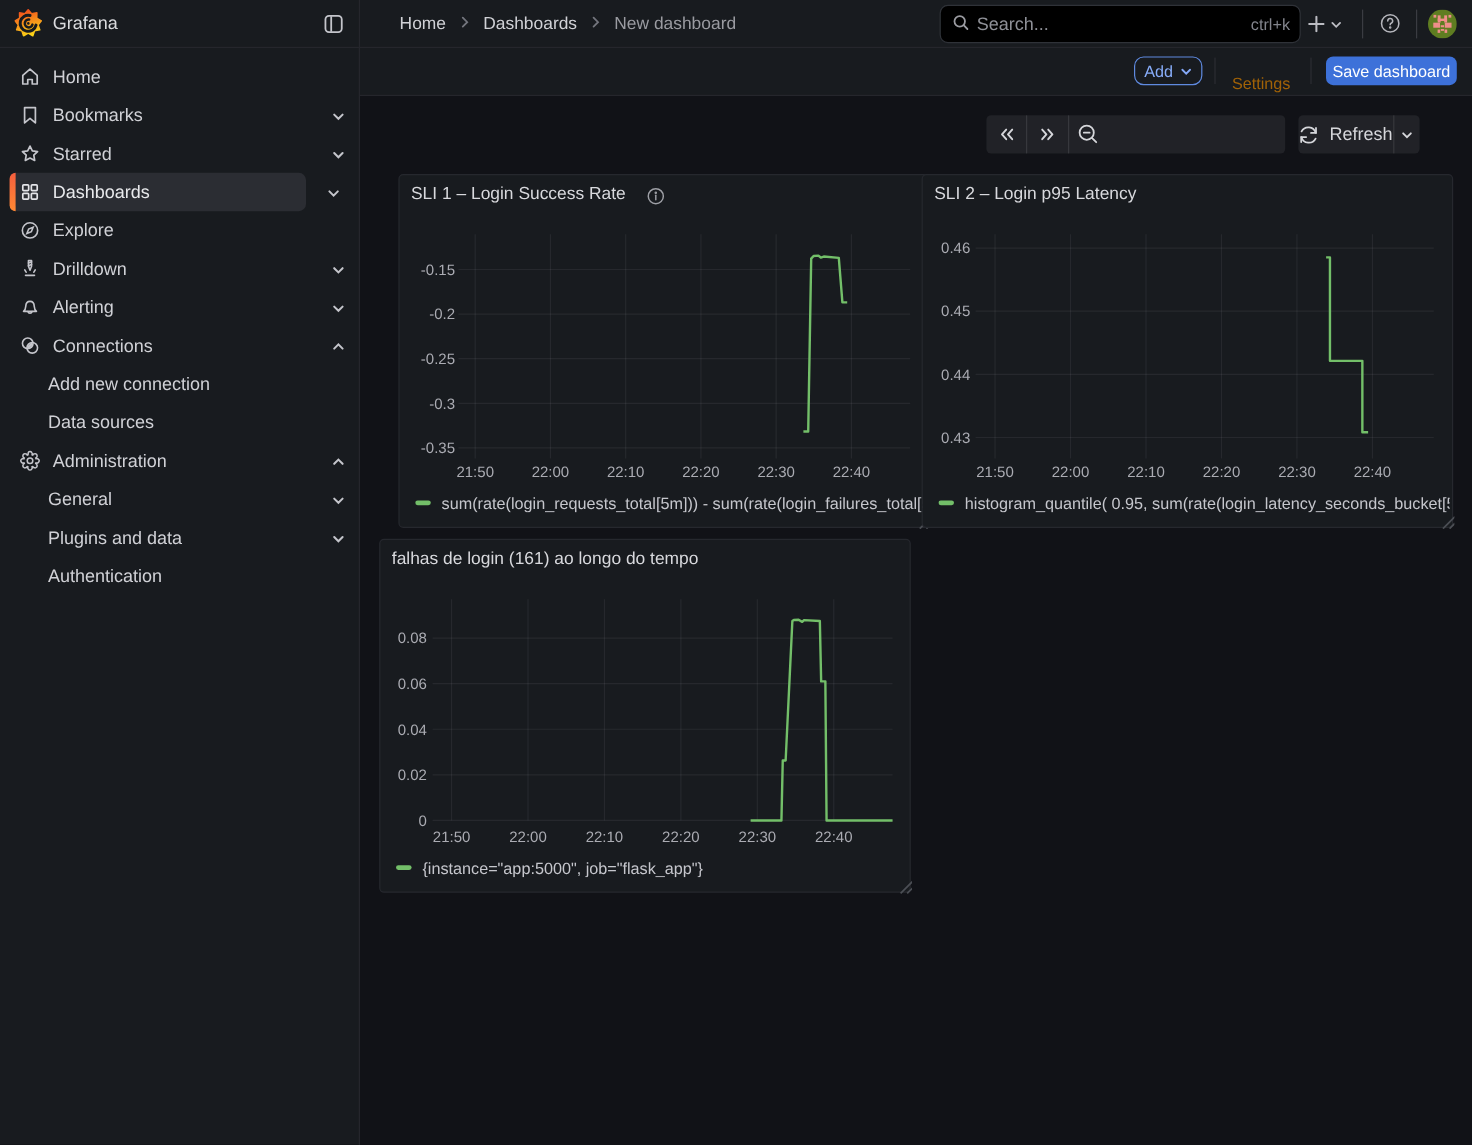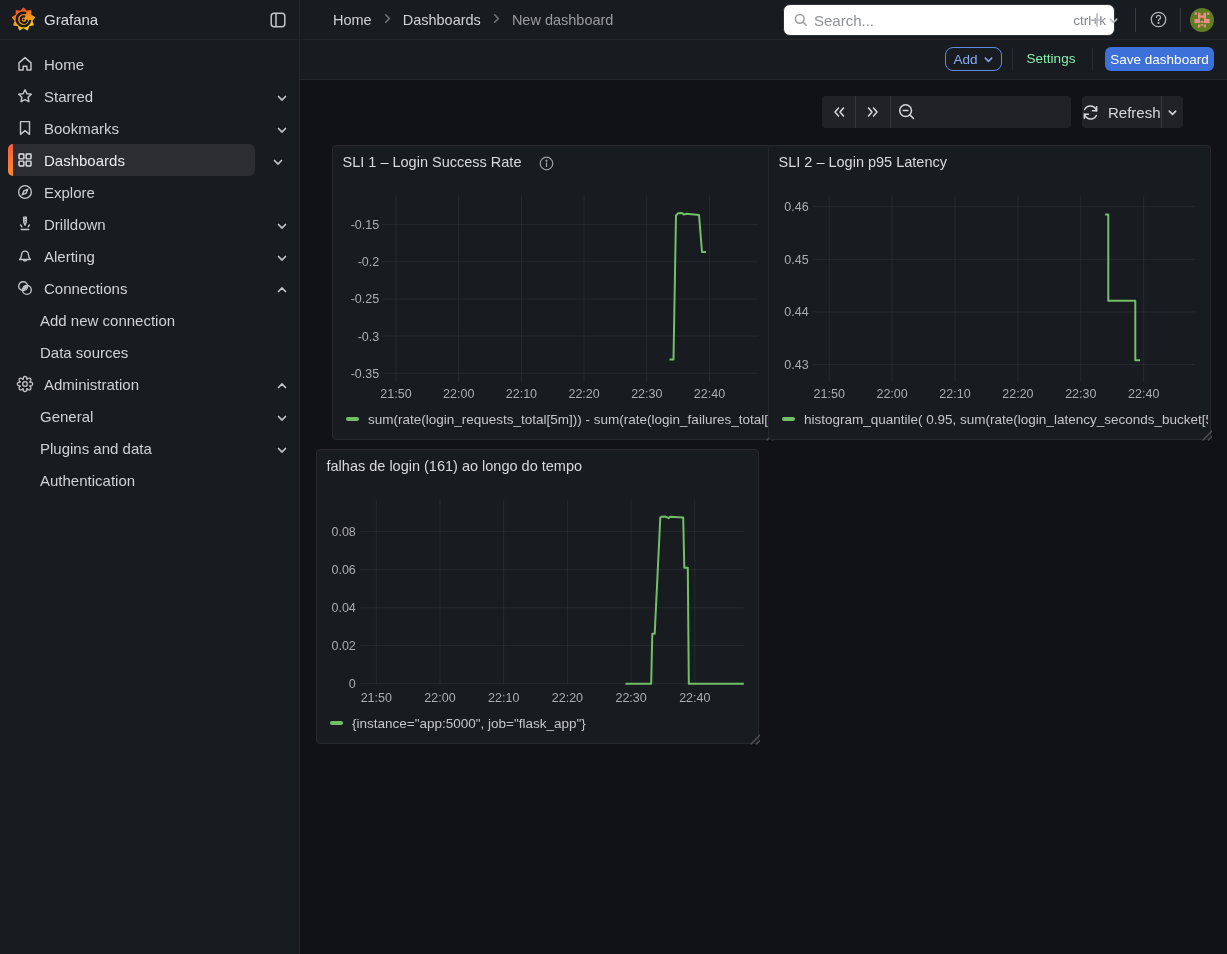--- a/index.html
+++ b/index.html
@@ -19,26 +19,26 @@
 .nav.active{background:#2b2d33;border-radius:6px;margin:0 45px 0 8px;width:247px}
 .nav.active::before{content:"";position:absolute;left:0;top:0;bottom:0;width:4.5px;border-radius:6px 0 0 6px;background:linear-gradient(#F55F3E,#FF8833)}
 .nav.active .ic{left:8px}
 .nav.active .lbl{margin-left:36px}
 .nav.active .chev{right:-29px}
 
 #crumbs{left:333px;top:0;height:40px;display:flex;align-items:center;font-size:14.5px;color:#d0d1d6}
 #crumbs .sep{margin:0 9px}
 #crumbs .dim{color:#9a9ba1}
 
-#search{left:783px;top:4px;width:332px;height:32px;background:#ffffff;border:1px solid #2f3238;border-radius:7px;display:flex;align-items:center;color:#8e9097;font-size:15px}
+#search{left:783px;top:4px;width:301px;height:32px;background:#000000;border:1px solid #2f3238;border-radius:7px;display:flex;align-items:center;color:#8e9097;font-size:15px}
 #search .mag{margin:2px 6px 0 10px}
 #search .ck{position:absolute;right:8px;font-size:13.5px;color:#83858d}
 
 #addbtn{left:645px;top:7px;width:57px;height:24px;border:1.2px solid #5f8ae0;border-radius:8px;color:#87acf8;font-size:13.5px;display:flex;align-items:center;justify-content:center;gap:5px}
-#settings{left:722px;top:7px;width:58px;height:23px;color:#86efac;font-size:13.5px;display:flex;align-items:center;justify-content:center}
+#settings{left:722px;top:18px;width:58px;height:23px;color:#a16207;font-size:13.5px;display:flex;align-items:center;justify-content:center}
 #savebtn{left:805px;top:7px;width:109px;height:24px;background:#3D71D9;border-radius:6px;color:#fff;font-size:13.5px;display:flex;align-items:center;justify-content:center}
 .tdiv{width:1px;height:22px;background:#2b2d33;top:8px}
 
 .grp{top:96px;height:32px;background:#212227;border-radius:4px;display:flex;align-items:center;color:#d5d6da;font-size:15px}
 .grp .seg{height:32px;display:flex;align-items:center;justify-content:center}
 .grp .seg+.seg{border-left:1px solid rgba(255,255,255,0.10)}
 
 .panel{background:#181b1f;border:1px solid #26282e;border-radius:4px}
 .ptitle{position:absolute;left:9.5px;top:8px;font-size:14.5px;font-weight:400;color:#d8d9dd;white-space:nowrap}
 .legend{position:absolute;left:13px;bottom:12.5px;display:flex;align-items:center;font-size:13.5px;color:#c5c6cc;white-space:nowrap;overflow:hidden;right:2px}
@@ -56,32 +56,32 @@
   <div class="abs" id="sidebar">
     <ul class="navlist">
       <li class="nav">
           <span class="ic"><svg width="18" height="18" viewBox="0 0 24 24" fill="none" stroke="#c4c5cb" stroke-width="1.9" stroke-linejoin="round">
               <path d="M4 10.5 12 3.5l8 7v9.5h-5.5v-5h-5v5H4z"></path>
             </svg></span>
           <span class="lbl">Home</span>
         </li>
       <li class="nav">
           <span class="ic"><svg width="18" height="18" viewBox="0 0 24 24" fill="none" stroke="#c4c5cb" stroke-width="1.9" stroke-linejoin="round">
+              <path d="M6 3.5h12v17l-6-5-6 5z"></path>
+            </svg></span>
+          <span class="lbl">Bookmarks</span>
+          <span class="chev"><svg width="12" height="12" viewBox="0 0 12 12" fill="none" stroke="#c4c5cb" stroke-width="1.7" stroke-linecap="round">
+              <path d="M2.5 4.5 6 8l3.5-3.5"></path>
+            </svg></span>
+        </li>
+      <li class="nav">
+          <span class="ic"><svg width="18" height="18" viewBox="0 0 24 24" fill="none" stroke="#c4c5cb" stroke-width="1.9" stroke-linejoin="round">
               <path d="M12 3.6l2.6 5.3 5.8.8-4.2 4.1 1 5.8-5.2-2.7-5.2 2.7 1-5.8-4.2-4.1 5.8-.8z"></path>
             </svg></span>
           <span class="lbl">Starred</span>
-          <span class="chev"><svg width="12" height="12" viewBox="0 0 12 12" fill="none" stroke="#c4c5cb" stroke-width="1.7" stroke-linecap="round">
-              <path d="M2.5 4.5 6 8l3.5-3.5"></path>
-            </svg></span>
-        </li>
-      <li class="nav">
-          <span class="ic"><svg width="18" height="18" viewBox="0 0 24 24" fill="none" stroke="#c4c5cb" stroke-width="1.9" stroke-linejoin="round">
-              <path d="M6 3.5h12v17l-6-5-6 5z"></path>
-            </svg></span>
-          <span class="lbl">Bookmarks</span>
           <span class="chev"><svg width="12" height="12" viewBox="0 0 12 12" fill="none" stroke="#c4c5cb" stroke-width="1.7" stroke-linecap="round">
               <path d="M2.5 4.5 6 8l3.5-3.5"></path>
             </svg></span>
         </li>
       <li class="nav active">
           <span class="ic"><svg width="18" height="18" viewBox="0 0 24 24" fill="none" stroke="#e2e3e7" stroke-width="1.9">
               <rect x="4" y="4" width="6.5" height="6.5" rx="1"></rect>
               <rect x="13.5" y="4" width="6.5" height="6.5" rx="1"></rect>
               <rect x="4" y="13.5" width="6.5" height="6.5" rx="1"></rect>
               <rect x="13.5" y="13.5" width="6.5" height="6.5" rx="1"></rect>

